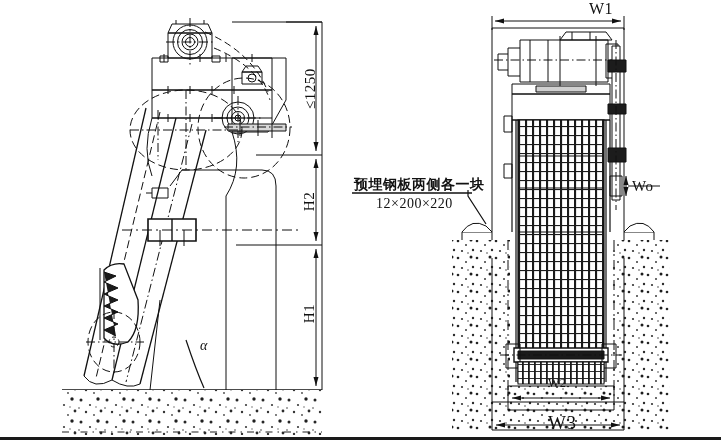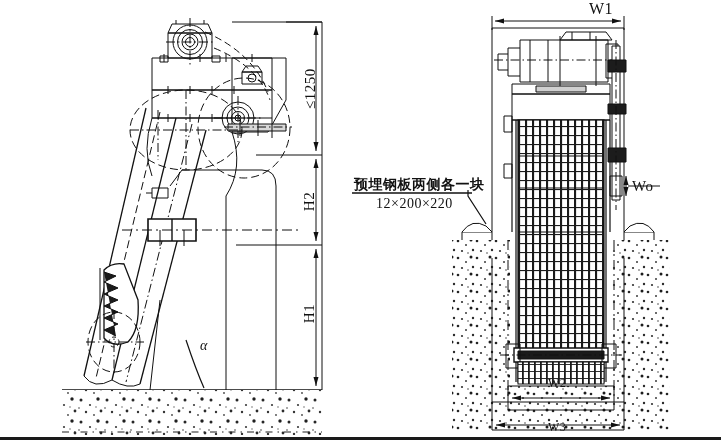--- a/index.html
+++ b/index.html
@@ -294,19 +294,19 @@
   <div class="label-text dim-label rot90" style="left:284px; top:193px; width:50px; text-align:center;">H2</div>
 
   <div class="label-text dim-label rot90" style="left:284px; top:305px; width:50px; text-align:center;">H1</div>
 
   <div class="label-text dim-label" style="left:549px; top:0px; font-size:16px;margin-left:40px;">W1</div>
 
   <div class="label-text dim-label" style="left:632px; top:178px; font-size:15px;text-align:center;">Wo</div>
 
   <div class="label-text dim-label" style="left:548px; top:376px; font-size:12px;">W2</div>
 
-  <div class="label-text dim-label" style="left:548px; top:412px; font-size:12px;margin-top:8px;">W3</div>
+  <div class="label-text dim-label" style="left:548px; top:412px; font-size:19px;">W3</div>
 
   <div class="label-text" style="left:200px; top:338px; font-size:14px; font-style:italic;">α</div>
 
   <div class="bottom-border"></div>
 
 </div>
 
 </body></html>

